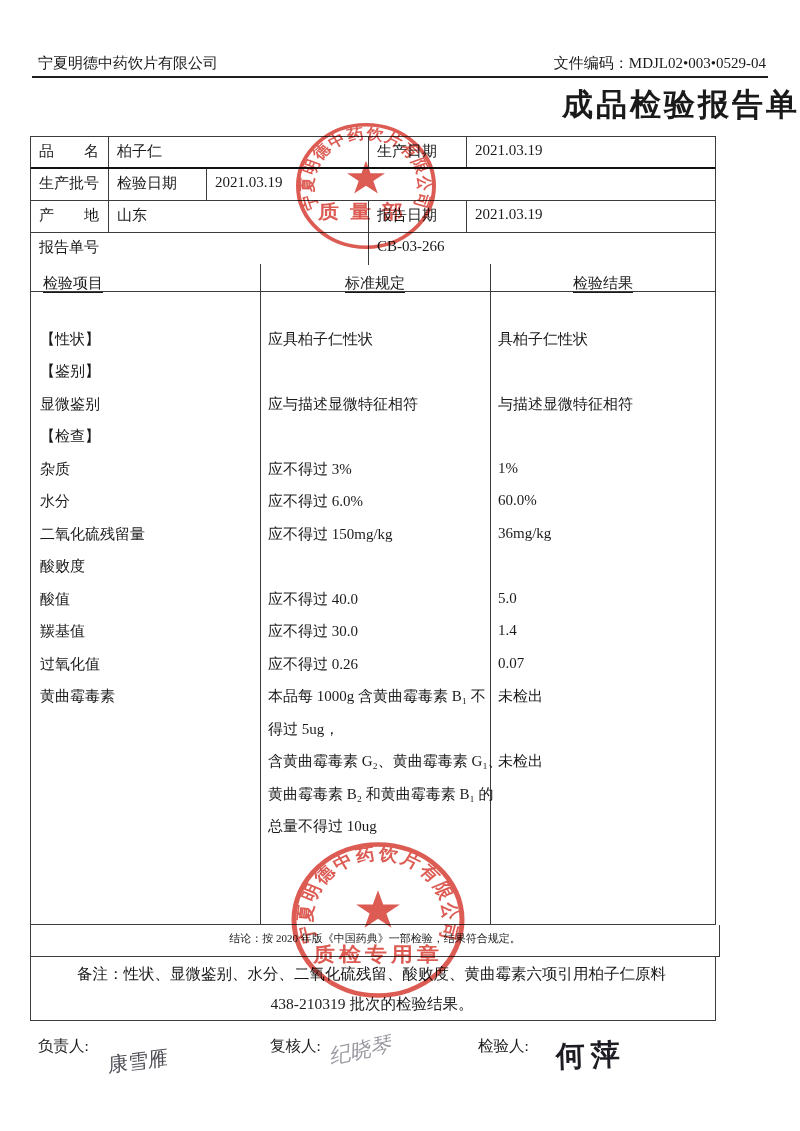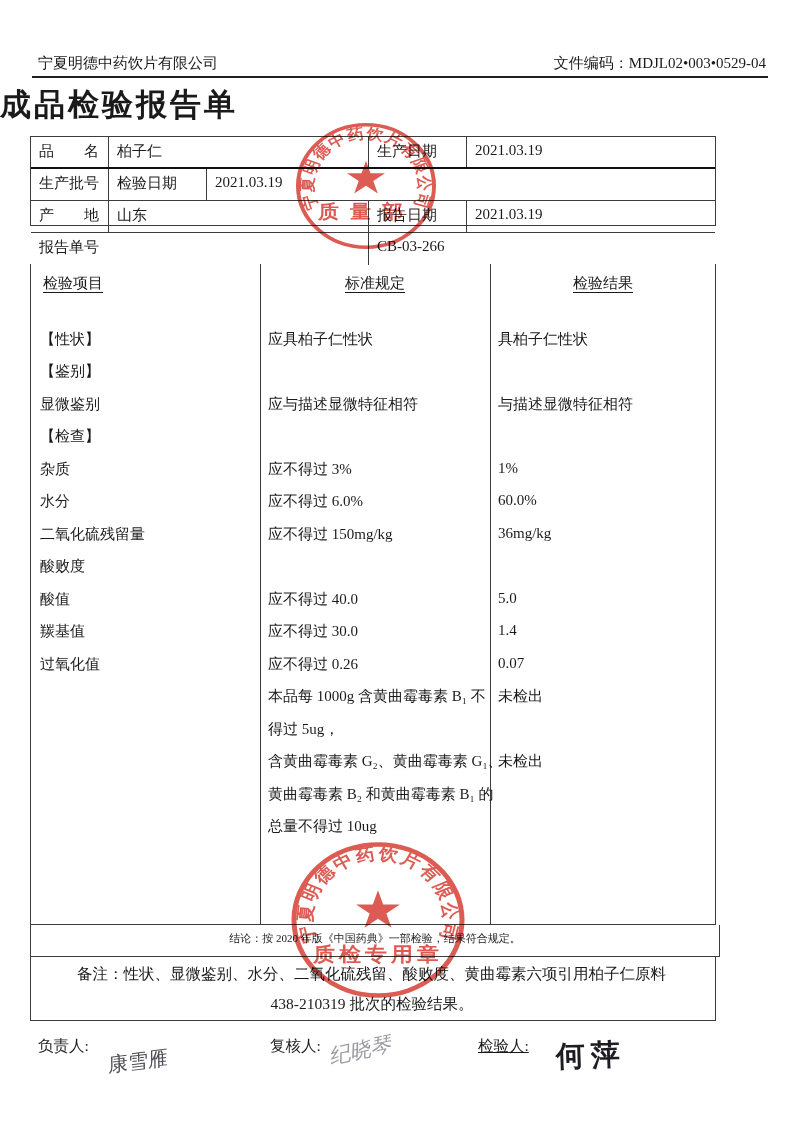--- a/index.html
+++ b/index.html
@@ -5,24 +5,24 @@
   html,body{margin:0;padding:0;background:#888;}
   .page{
     position:relative;width:800px;height:1131px;background:#fff;
     margin:0 auto;overflow:hidden;
     font-family:"Liberation Serif","DejaVu Serif",serif;color:#1a1a1a;
   }
   
   .hdr-company{position:absolute;left:38px;top:54px;font-size:15px;}
   .hdr-code{position:absolute;right:34px;top:54px;font-size:15px;}
   .hdr-rule{position:absolute;left:32px;top:76px;width:736px;height:2px;background:#1f1f1f;}
-  .doc-title{position:absolute;left:0;top:84px;width:800px;text-align:left;
+  .doc-title{position:absolute;left:0;top:84px;width:800px;text-align:right;
     font-size:31px;font-weight:bold;letter-spacing:3px;}
   
-  .info-tbl{position:absolute;left:30px;top:136px;width:686px;height:90px;
+  .info-tbl{position:absolute;left:30px;top:136px;width:686px;height:156px;
     border:1px solid #3c3c3c;box-sizing:border-box;font-size:15px;}
   .irow{display:flex;height:32px;box-sizing:border-box;border-bottom:1px solid #3c3c3c;}
   .irow.dark{border-bottom:2px solid #111;height:32px;}
   .irow:last-child{border-bottom:none;}
   .icell{box-sizing:border-box;border-right:1px solid #3c3c3c;padding:5px 0 0 8px;overflow:hidden;white-space:nowrap;}
   .icell.last{border-right:none;}
   .w-label{width:78px;}
   .w-val{width:260px;}
   .w-label2{width:98px;}
   .w-val2{flex:1;}
@@ -46,21 +46,21 @@
     border:1px solid #3c3c3c;border-top:none;box-sizing:border-box;
     text-align:center;padding-top:6px;font-size:11px;}
   .remark{position:absolute;left:30px;top:957px;width:686px;height:64px;
     border:1px solid #3c3c3c;border-top:none;box-sizing:border-box;
     font-size:15.5px;padding:7px 10px 0 8px;}
   .remark .l1{text-indent:38px;}
   .remark .l2{margin-top:9px;text-align:center;}
   
   .signs{position:absolute;left:30px;top:1032px;width:700px;height:80px;font-size:15.5px;}
   .sig-label{position:absolute;top:4px;}
-  .sl1{left:8px;} .sl2{left:240px;} .sl3{left:448px;text-decoration:underline;}
+  .sl1{left:8px;} .sl2{left:240px;} .sl3{left:448px;}
   .sig-name{position:absolute;white-space:nowrap;}
   .sn1{left:78px;top:16px;font-size:20px;color:#4c4c54;transform:rotate(-7deg) skewX(-6deg);}
   .sn2{left:300px;top:4px;font-size:21px;color:#9a9aa2;transform:rotate(-12deg) skewX(-14deg);}
   .sn3{left:526px;top:4px;font-size:29px;font-weight:bold;color:#1c1c22;transform:rotate(-2deg);letter-spacing:6px;}
   
   .stamp{position:absolute;pointer-events:none;mix-blend-mode:multiply;opacity:.88;}
   .stamp-top{left:286px;top:111px;}
   .stamp-bot{left:283px;top:835px;}
 </style>
 </head>
@@ -153,20 +153,21 @@
         <span class="c1">羰基值</span>
         <span class="c2">应不得过 30.0</span>
         <span class="c3">1.4</span>
       </div>
     <div class="mrow" style="top:391px">
         <span class="c1">过氧化值</span>
         <span class="c2">应不得过 0.26</span>
         <span class="c3">0.07</span>
       </div>
     <div class="mrow" style="top:423px">
+        <span class="c1">黄曲霉毒素</span>
         <span class="c2">本品每 1000g 含黄曲霉毒素 B₁ 不</span>
         <span class="c3">未检出</span>
       </div>
     <div class="mrow" style="top:456px">
         <span class="c1"></span>
         <span class="c2">得过 5ug，</span>
         <span class="c3"></span>
       </div>
     <div class="mrow" style="top:488px">
         <span class="c1"></span>

